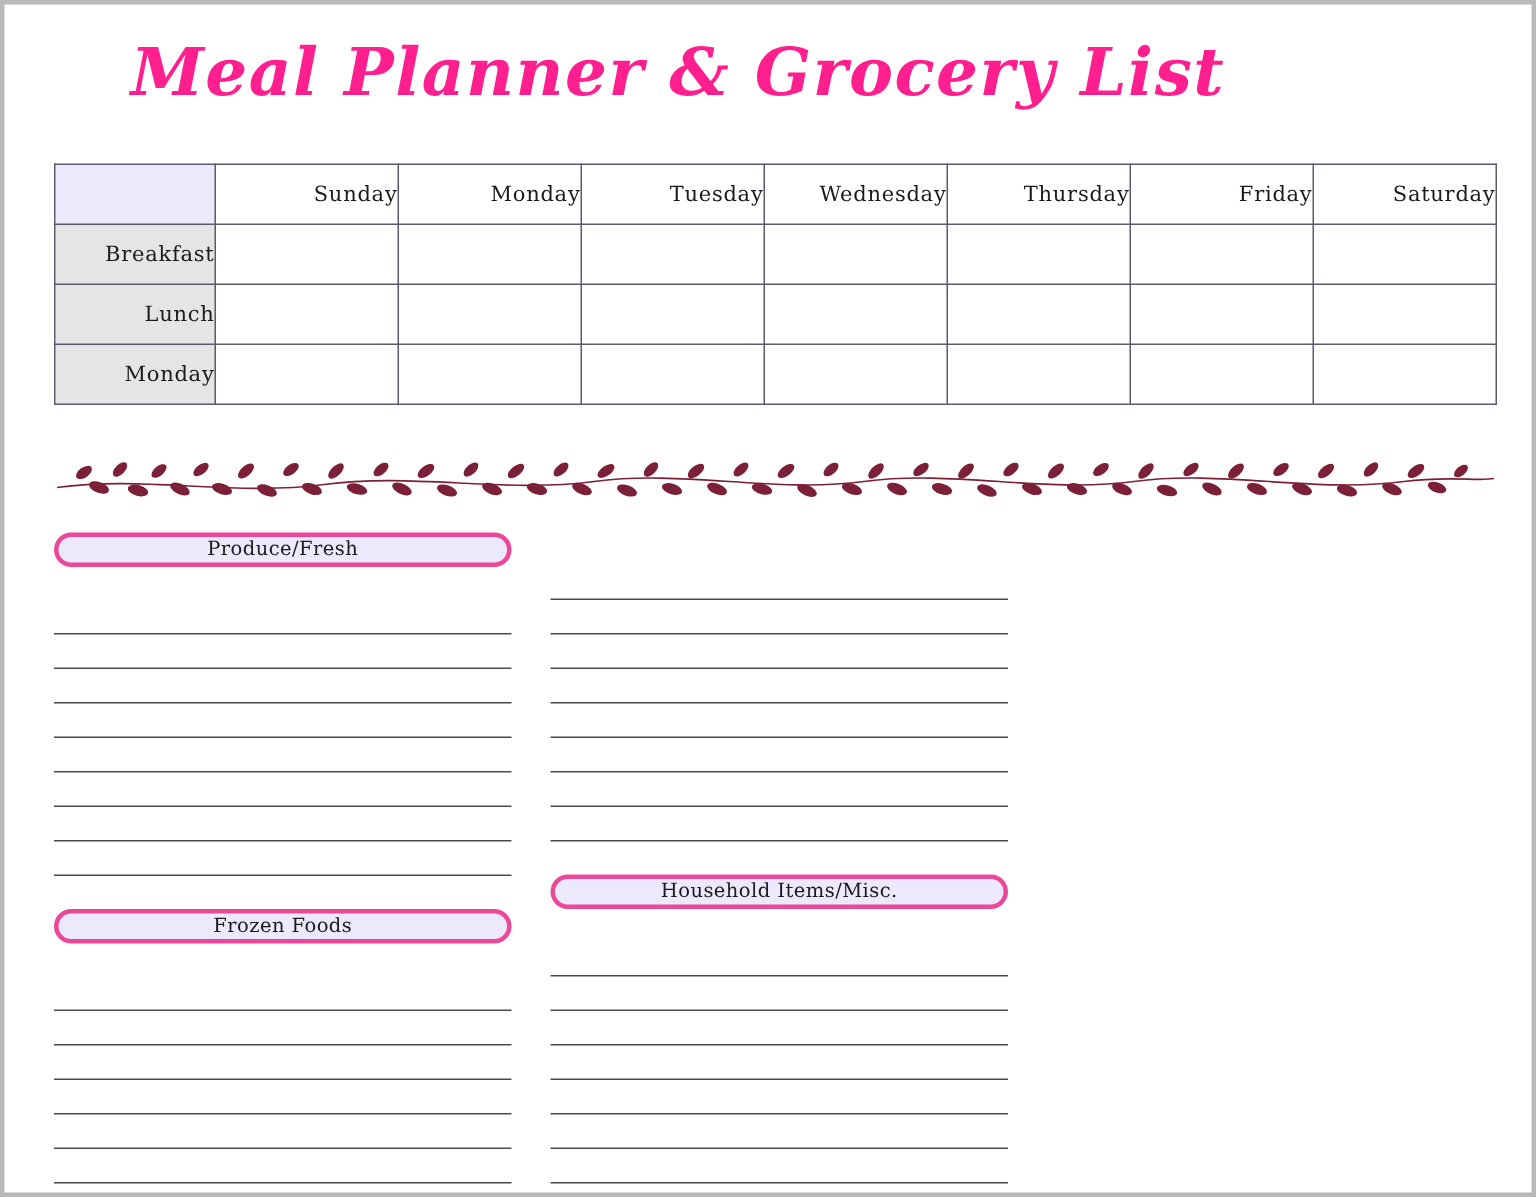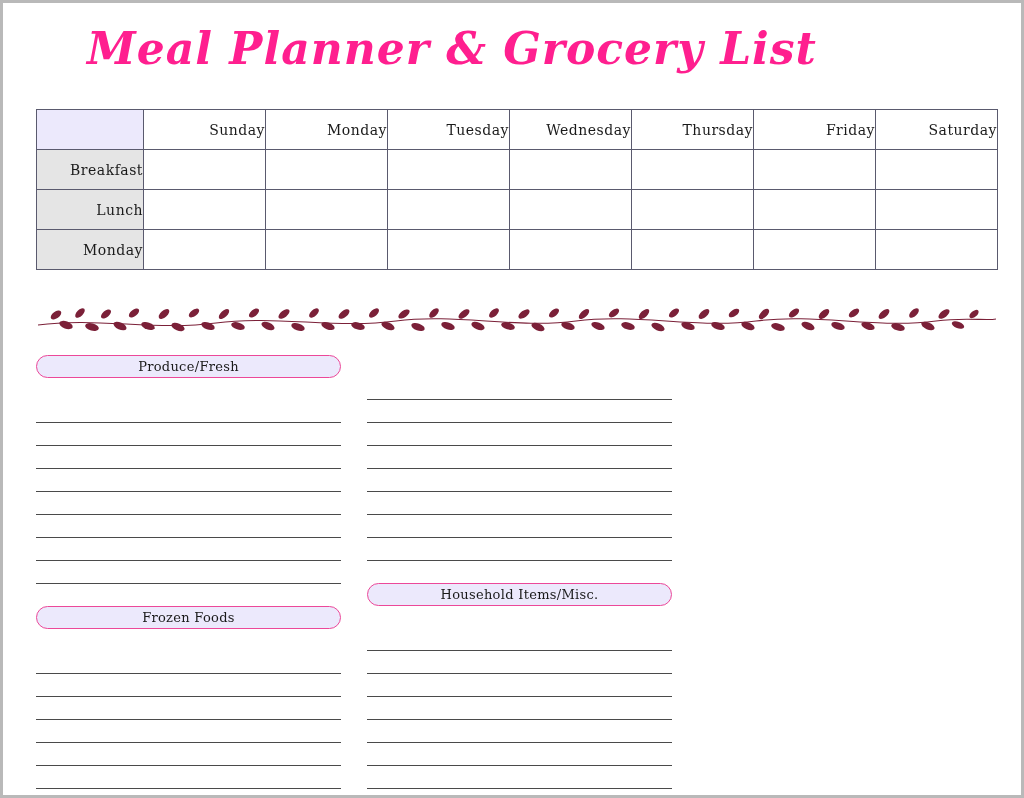--- a/index.html
+++ b/index.html
@@ -90,21 +90,21 @@
     position: absolute;
     top: 352px;
   }
   .col-1 { left: 33px;  width: 305px; }
   .col-2 { left: 364px; width: 305px; }
   .col-3 { left: 691px; width: 304px; }
 
   .section-header {
     box-sizing: border-box;
     height: 23px;
-    border: 1px solid #ec4899;
+    border: 3px solid #ec4899;
     border-radius: 12px;
     background: #ece9fc;
     font-family: "DejaVu Serif", serif;
     font-size: 13px;
     color: #1a1a1a;
     display: flex;
     align-items: center;
     justify-content: center;
     letter-spacing: 0.3px;
     white-space: nowrap;

